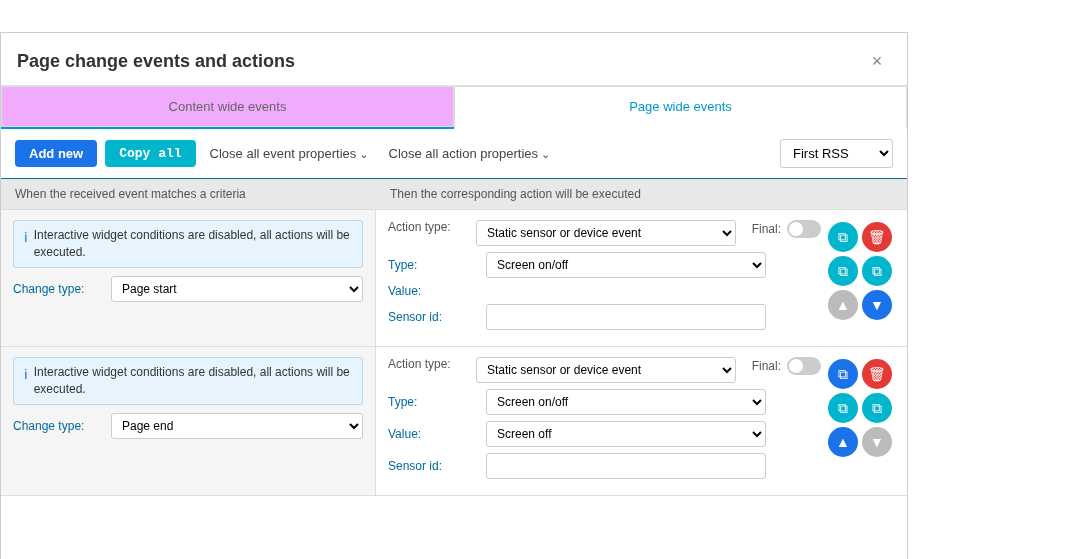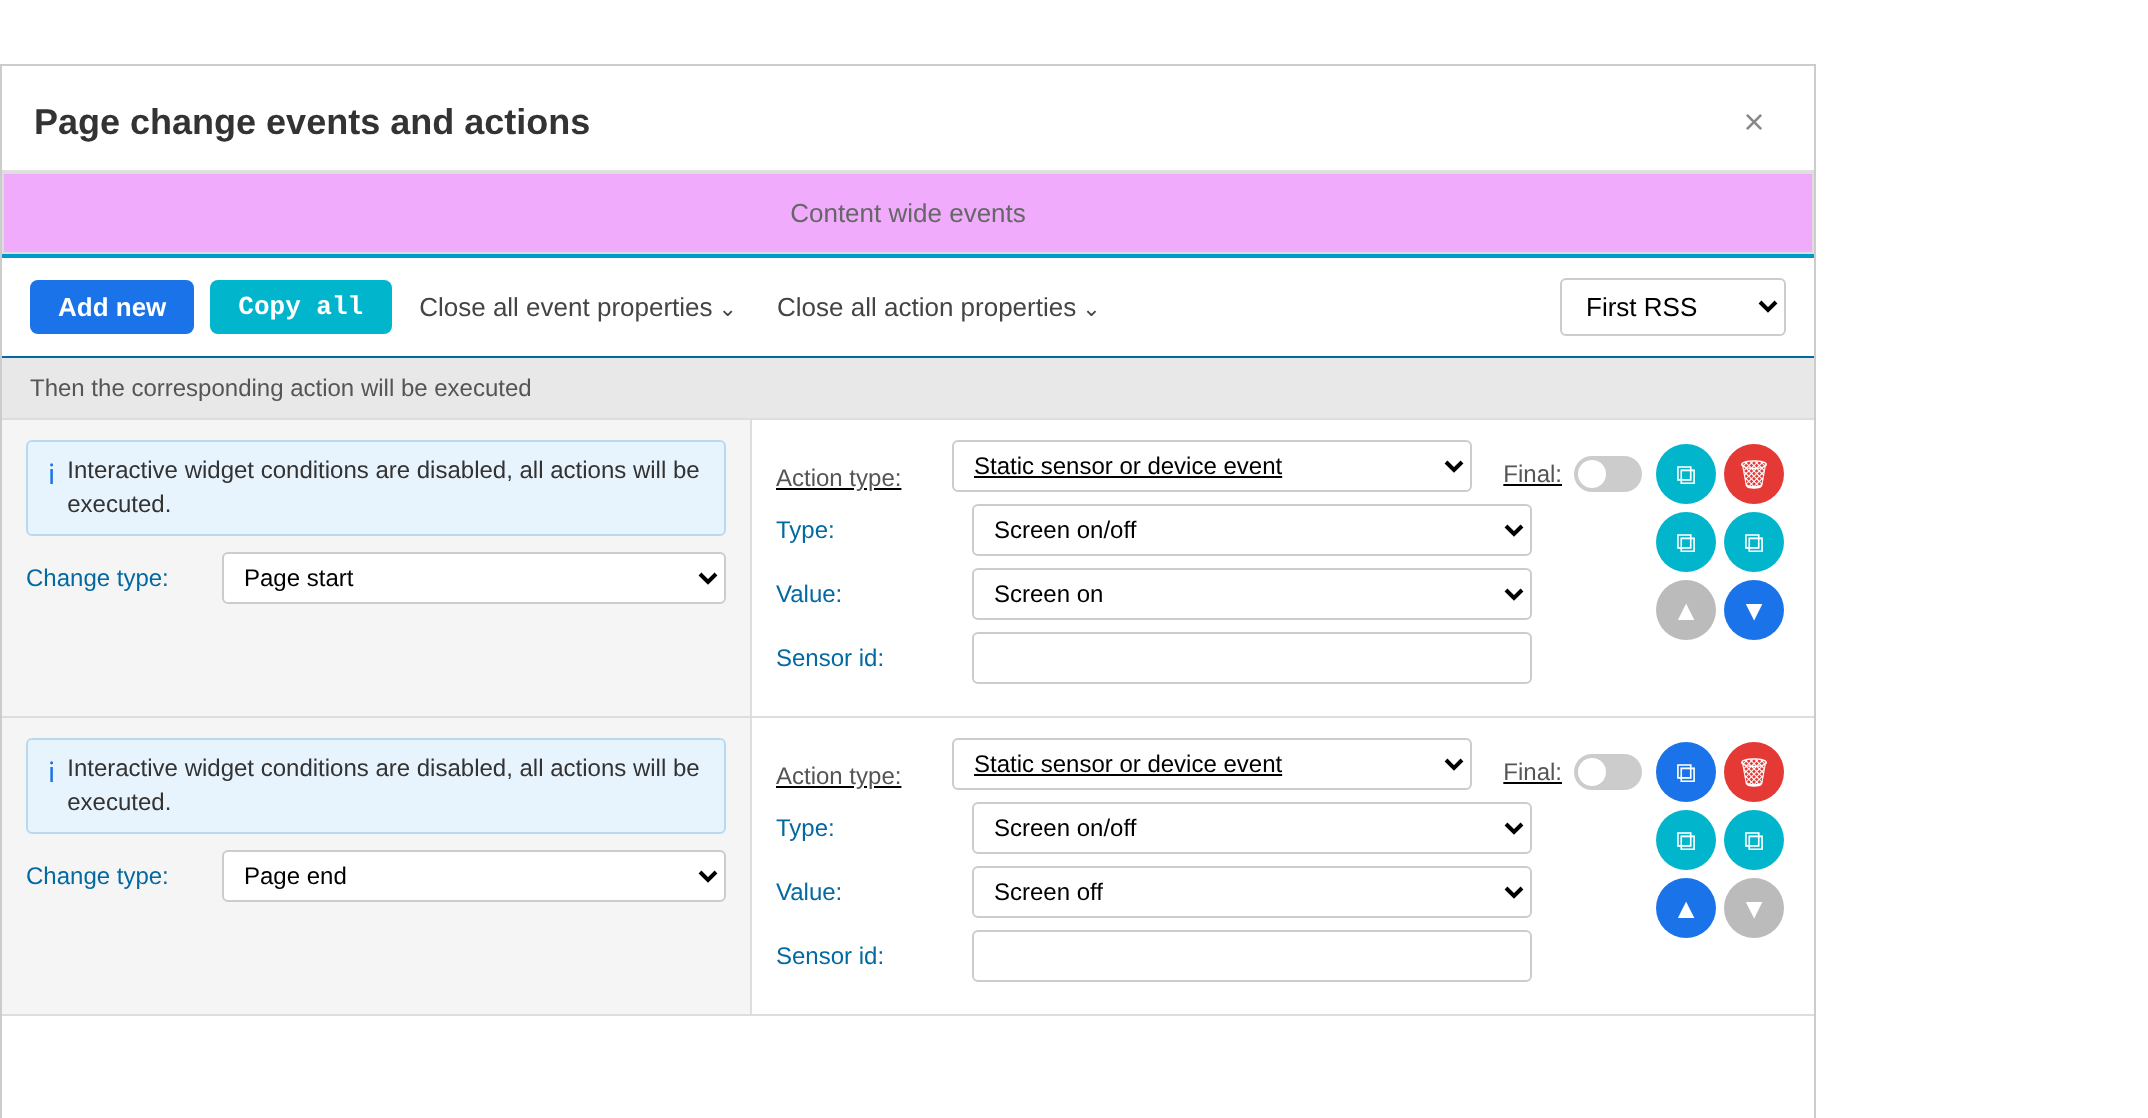--- a/index.html
+++ b/index.html
@@ -49,39 +49,40 @@
     .toggle-knob { width: 14px; height: 14px; background: #fff; border-radius: 50%; position: absolute; top: 2px; left: 2px; transition: left 0.2s; }
 
     .icon-btn { width: 30px; height: 30px; border-radius: 50%; border: none; cursor: pointer; display: flex; align-items: center; justify-content: center; font-size: 14px; color: #fff; }
     .icon-btn.blue { background: #1a73e8; }
     .icon-btn.teal { background: #00b5cc; }
     .icon-btn.red { background: #e53935; }
     .icon-btn.gray { background: #bbb; }
 
     .btn-row { display: flex; gap: 4px; }
 
-    .action-type-row { display: flex; align-items: flex-end; gap: 8px; margin-bottom: 6px; text-decoration: underline; }
+    .action-type-row { display: flex; align-items: flex-start; gap: 8px; margin-bottom: 6px; }
     .action-type-select { border: 1px solid #ccc; border-radius: 3px; padding: 4px 6px; font-size: 12px; cursor: pointer; background: #fff; width: 100%; }
 
     .final-row { display: flex; align-items: center; gap: 6px; }
 
     .chevron-down::after { content: ' ⌄'; font-size: 11px; }
   </style>
 </head>
 <body>
 
 <div class="dialog">
 
   <div class="dialog-header">
     <span class="dialog-title">Page change events and actions</span>
     <button class="close-btn">×</button>
   </div>
 
   <div class="tabs">
     <div class="tab">Content wide events</div>
+    <div class="tab active">Page wide events</div>
   </div>
 
   <div class="toolbar">
     <button class="btn-add">Add new</button>
     <button class="btn-copy">Copy all</button>
     <button class="btn-text">
       <span>Close all event properties</span>
       <span class="chevron-down"></span>
     </button>
     <button class="btn-text">
@@ -89,20 +90,21 @@
       <span class="chevron-down"></span>
     </button>
     <div class="spacer"></div>
     <select class="select-rss">
       <option>First RSS</option>
       <option>Second RSS</option>
     </select>
   </div>
 
   <div class="table-header">
+    <div class="table-header-left">When the received event matches a criteria</div>
     <div class="table-header-right">Then the corresponding action will be executed</div>
   </div>
 
   <div class="events-list">
 
     <div class="event-row">
       <div class="event-row-left">
         <div class="info-box">
           <span class="info-icon">ℹ</span>
           <span>Interactive widget conditions are disabled, all actions will be executed.</span>
@@ -135,24 +137,20 @@
             <div class="field-row">
               <span class="field-label">Type:</span>
               <select class="field-select" style="width:360px;">
                 <option>Screen on/off</option>
                 <option>Battery level</option>
                 <option>Network</option>
               </select>
             </div>
             <div class="field-row">
               <span class="field-label">Value:</span>
-              <select class="field-select" style="width:360px;">
-                <option>Screen on</option>
-                <option>Screen off</option>
-              </select>
             </div>
             <div class="field-row">
               <span class="field-label">Sensor id:</span>
               <input class="field-input" type="text" style="width: 360px;" value="">
             </div>
           </div>
           <div class="right-controls">
             <div class="btn-row">
               <button class="icon-btn teal" title="Copy">⧉</button>
               <button class="icon-btn red" title="Delete">🗑</button>

